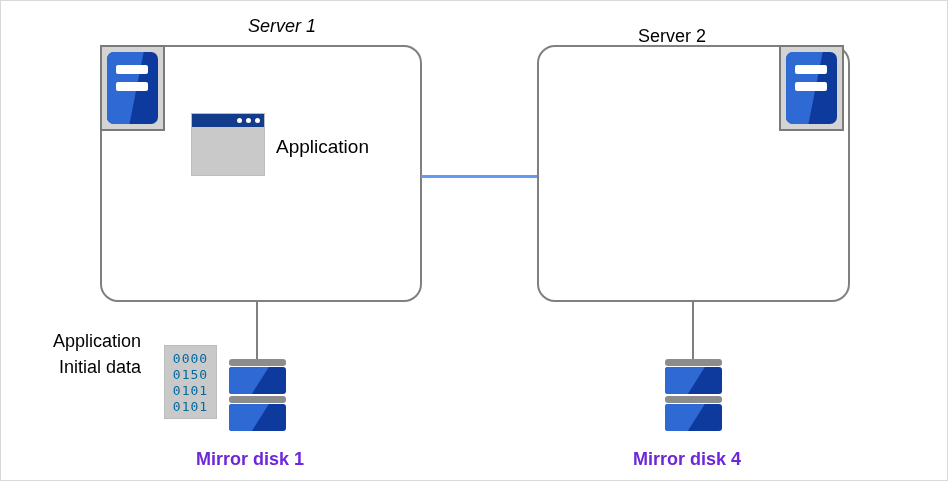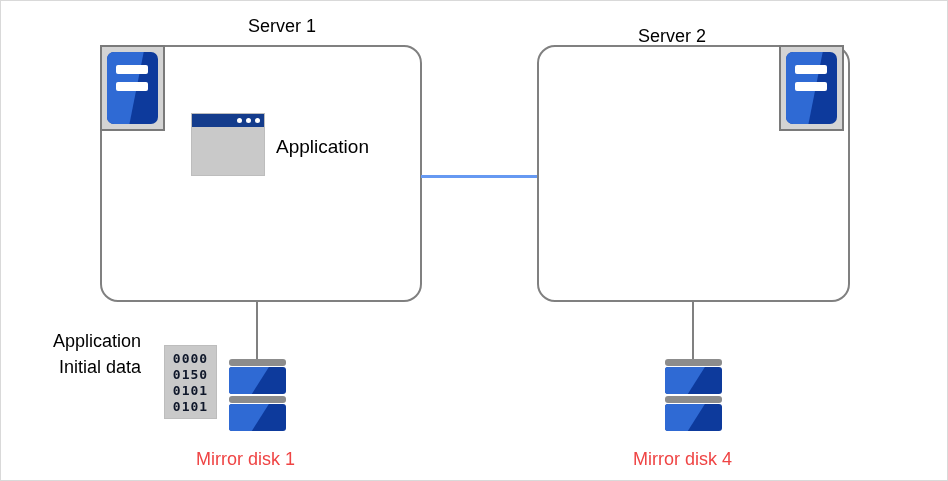--- a/index.html
+++ b/index.html
@@ -33,21 +33,21 @@
   #server2-box { left: 536px; top: 44px; width: 313px; height: 257px; }
 
   
   .server-title {
     position: absolute;
     font-size: 18px;
     color: #000000;
     white-space: nowrap;
     line-height: 22px;
   }
-  #server1-title { left: 247px; top: 14px; }
+  #server1-title { left: 247px; top: 14px; font-style: italic; }
   #server2-title { left: 637px; top: 24px; }
 
   
   .server-icon {
     position: absolute;
     width: 65px;
     height: 86px;
     background: #d4d4d4;
     border: 2px solid #7a7a7a;
     box-sizing: border-box;
@@ -167,22 +167,23 @@
     width: 100%; height: 100%;
     background: #2f6ad4;
     clip-path: polygon(0 0, 70% 0, 40% 100%, 0 100%);
   }
   .disk-gap { height: 2px; }
 
   
   .disk-caption {
     position: absolute;
     font-size: 18px;
-    color: #ef4444;
-    white-space: nowrap;
+    color: #6d28d9;
+    white-space: nowrap;
+    font-weight: bold;
   }
   #disk1-caption { left: 195px; top: 448px; }
   #disk2-caption { left: 632px; top: 448px; }
 
   
   #initial-data-label {
     position: absolute;
     left: 52px;
     top: 327px;
     font-size: 18px;
@@ -202,22 +203,22 @@
     box-sizing: border-box;
     display: flex;
     flex-direction: column;
     align-items: center;
     justify-content: center;
     gap: 1px;
   }
   .binary-row {
     font-family: "DejaVu Sans Mono", monospace;
     font-size: 13px;
-    font-weight: bold;
-    color: #0f172a;
+    font-weight: normal;
+    color: #0369a1;
     letter-spacing: 1px;
     line-height: 15px;
   }
 </style>
 </head>
 <body>
 
 <div id="canvas">
 
   <div class="server-title" id="server1-title">Server 1</div>

